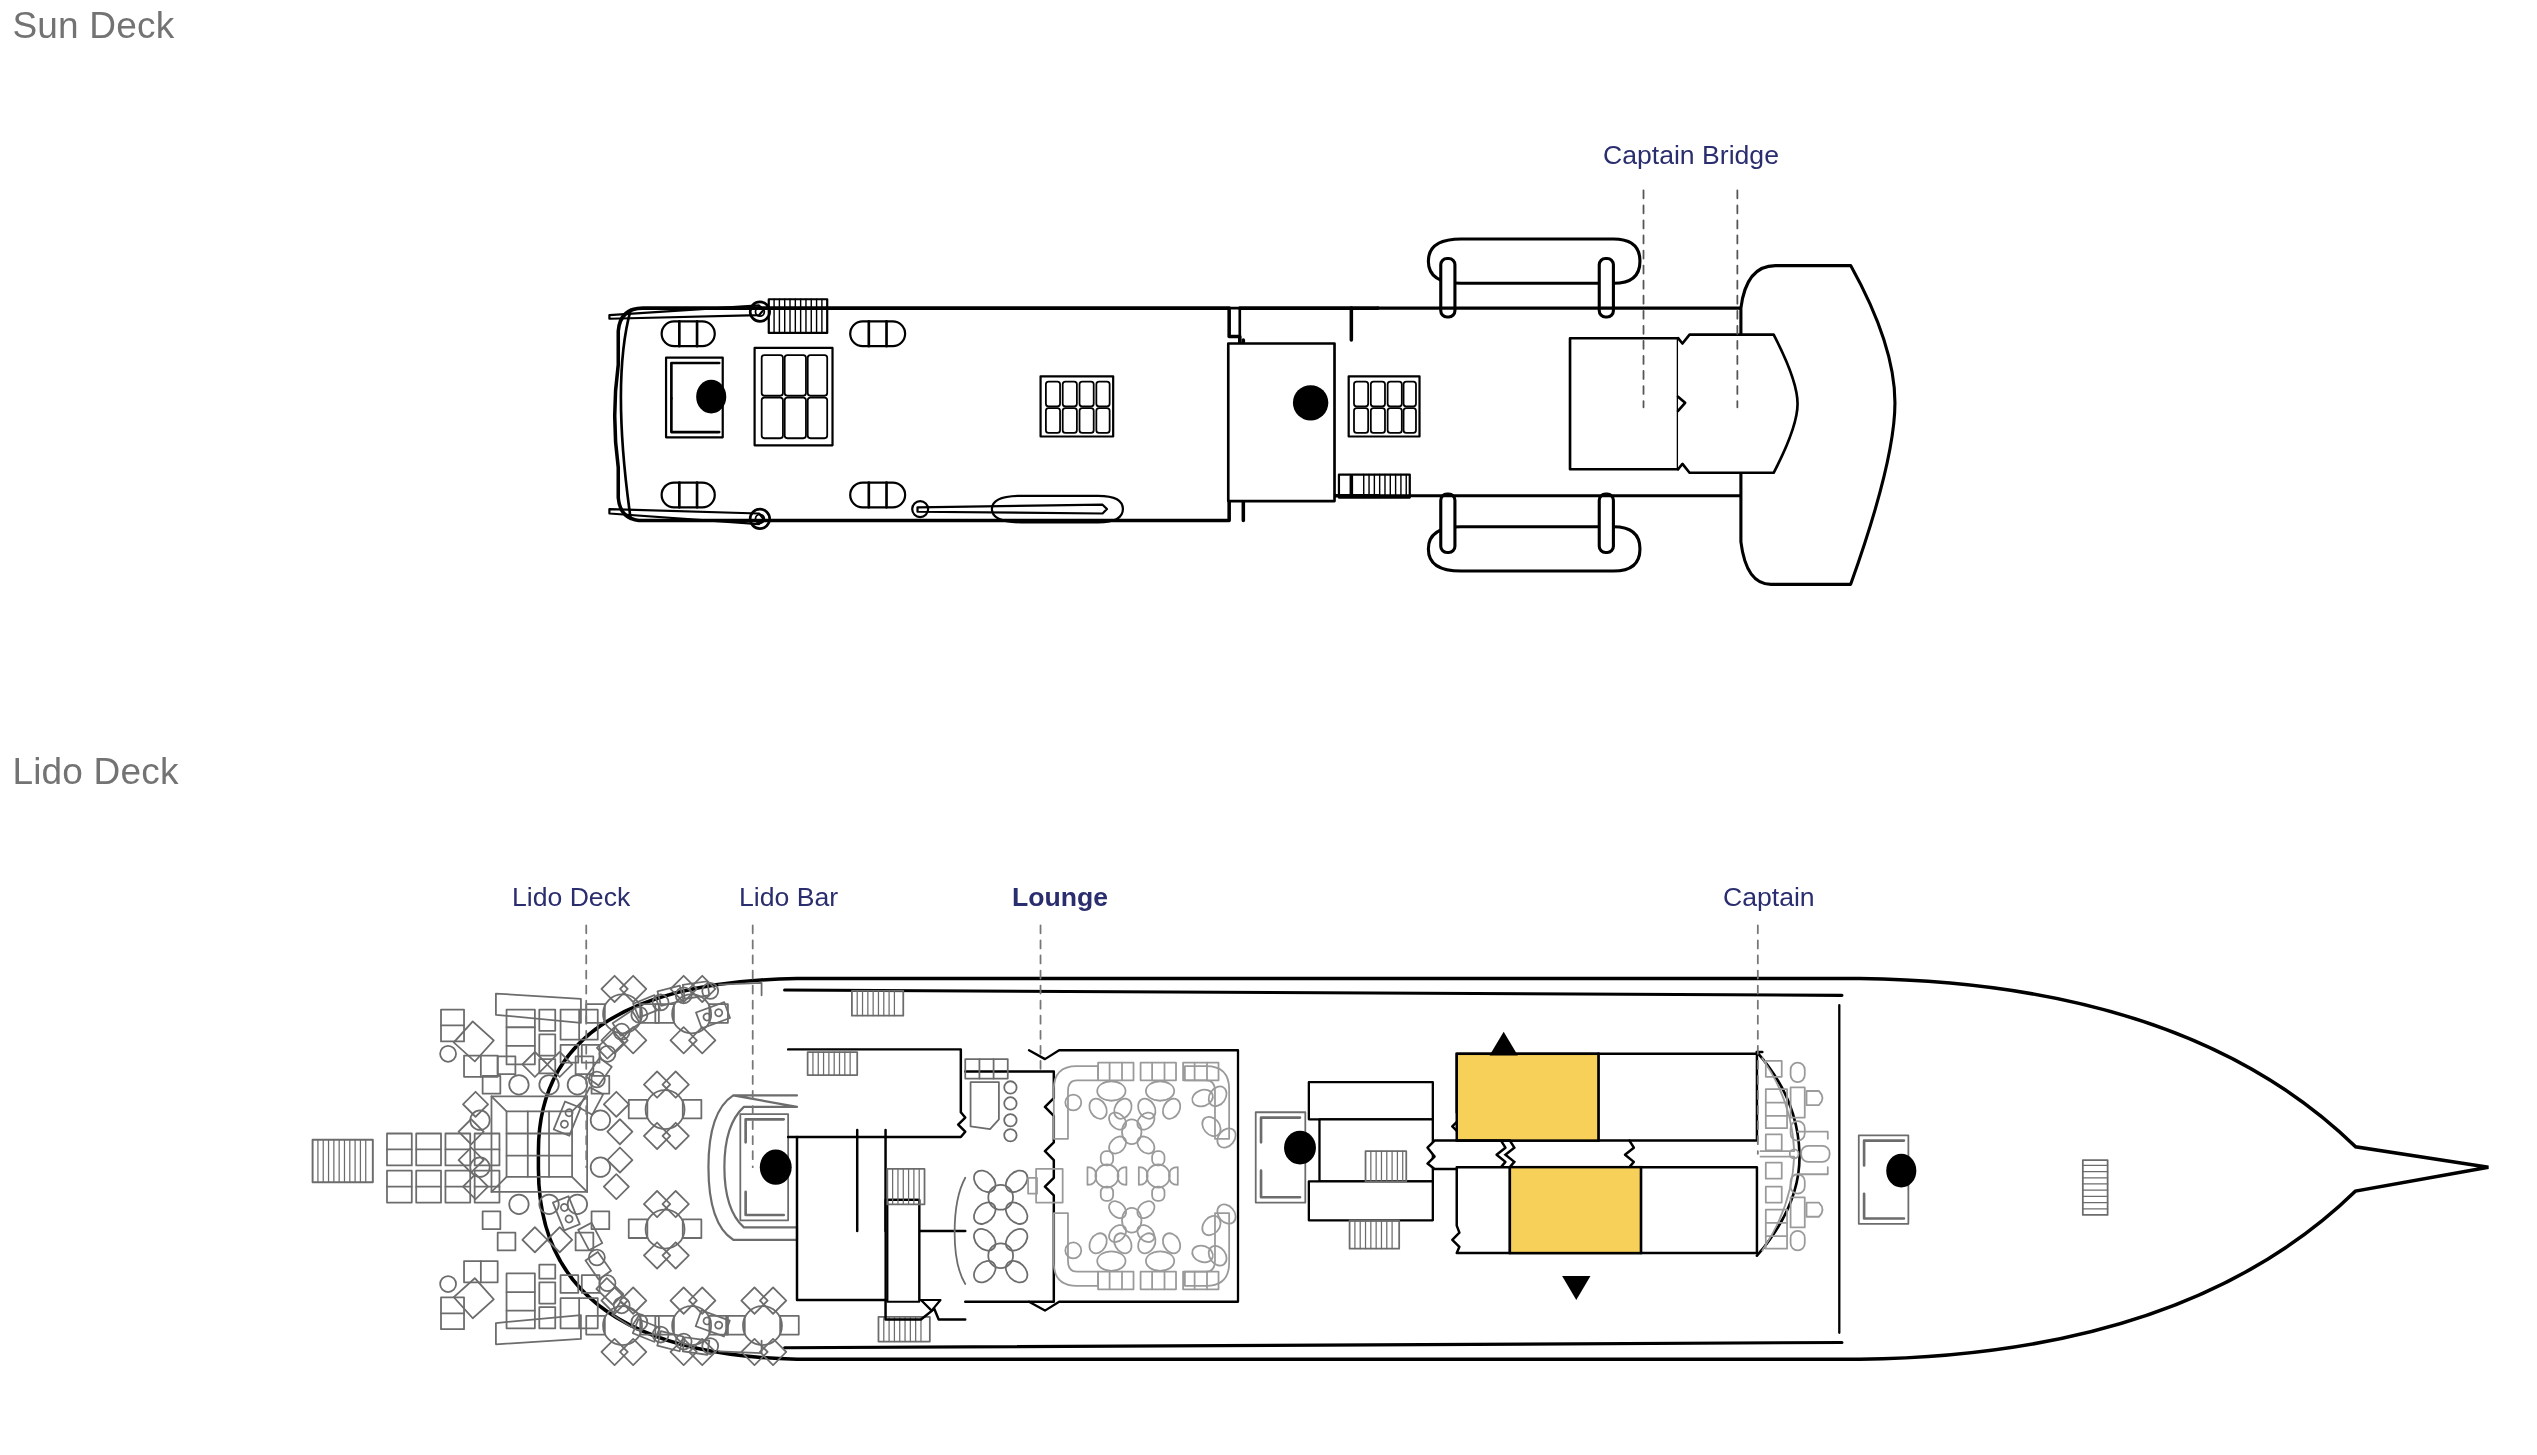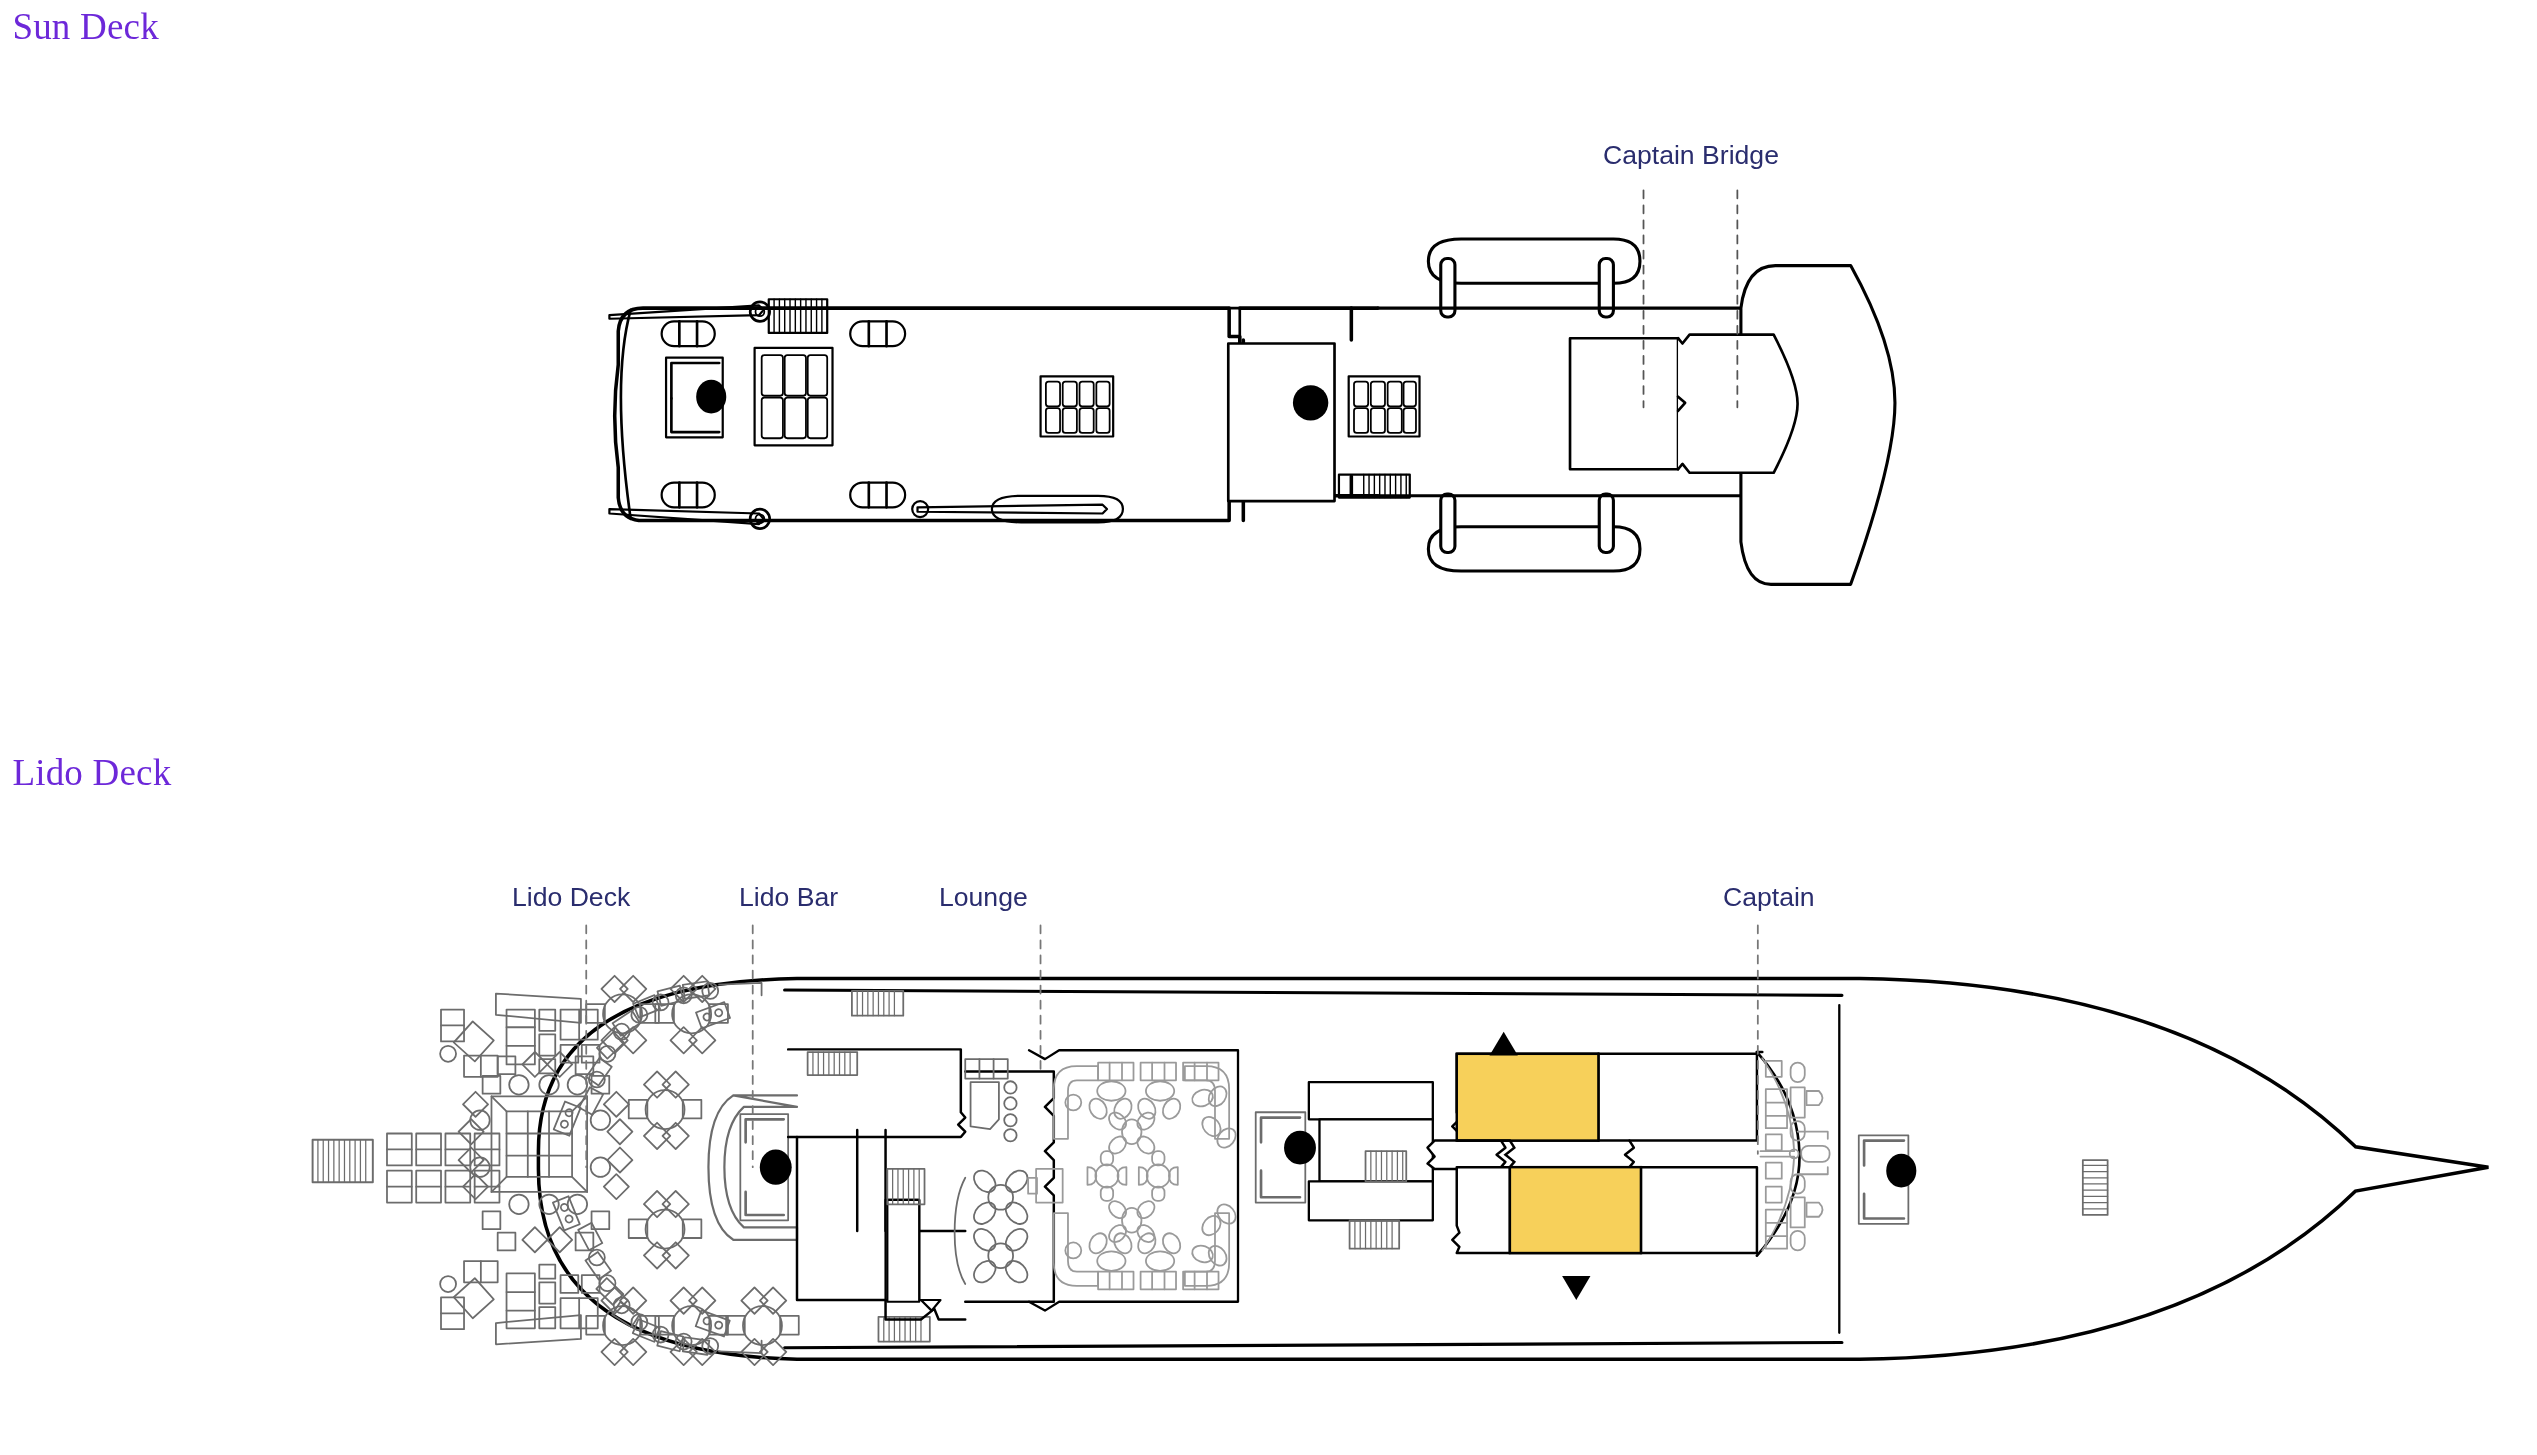--- a/index.html
+++ b/index.html
@@ -16,24 +16,23 @@
   }
   .deck-section { position: absolute; left: 0; width: 2538px; }
   #sun-deck-section  { top: 0px;   height: 726px; }
   #lido-deck-section { top: 726px; height: 730px; }
 
   .deck-title {
     position: absolute;
     left: 12.4px;
     font-size: 37px;
     font-weight: 400;
-    color: #6d28d9;
+    color: #737373;
     letter-spacing: 0.2px;
     white-space: nowrap;
-    font-family: Liberation Serif, serif;
   }
   #sun-deck-title  { top: 5.3px; }
   #lido-deck-title { top: 25px; }
 
   .deck-canvas { position: absolute; left: 0; top: 0; }
 
   .callout-label {
     position: absolute;
     font-size: 26.6px;
     color: #2a2d6e;
@@ -814,17 +813,17 @@
     </g>
 
     <g>
       <polygon points="1698,1165 1714,1192 1682,1192" fill="#000"></polygon>
       <polygon points="1780,1468 1796,1441 1764,1441" fill="#000"></polygon>
     </g>
   </svg>
 
   <div class="callout-label" style="left:512px; top:156px;">Lido Deck</div>
   <div class="callout-label" style="left:739px; top:156px;">Lido Bar</div>
-  <div class="callout-label" style="left:939px; top:156px;">Lounge</div>
+  <div class="callout-label" style="left:1012px; top:156px;font-weight:bold;">Lounge</div>
   <div class="callout-label" style="left:1723px; top:156px;">Captain</div>
 
 </section>
 
 
 </body></html>

